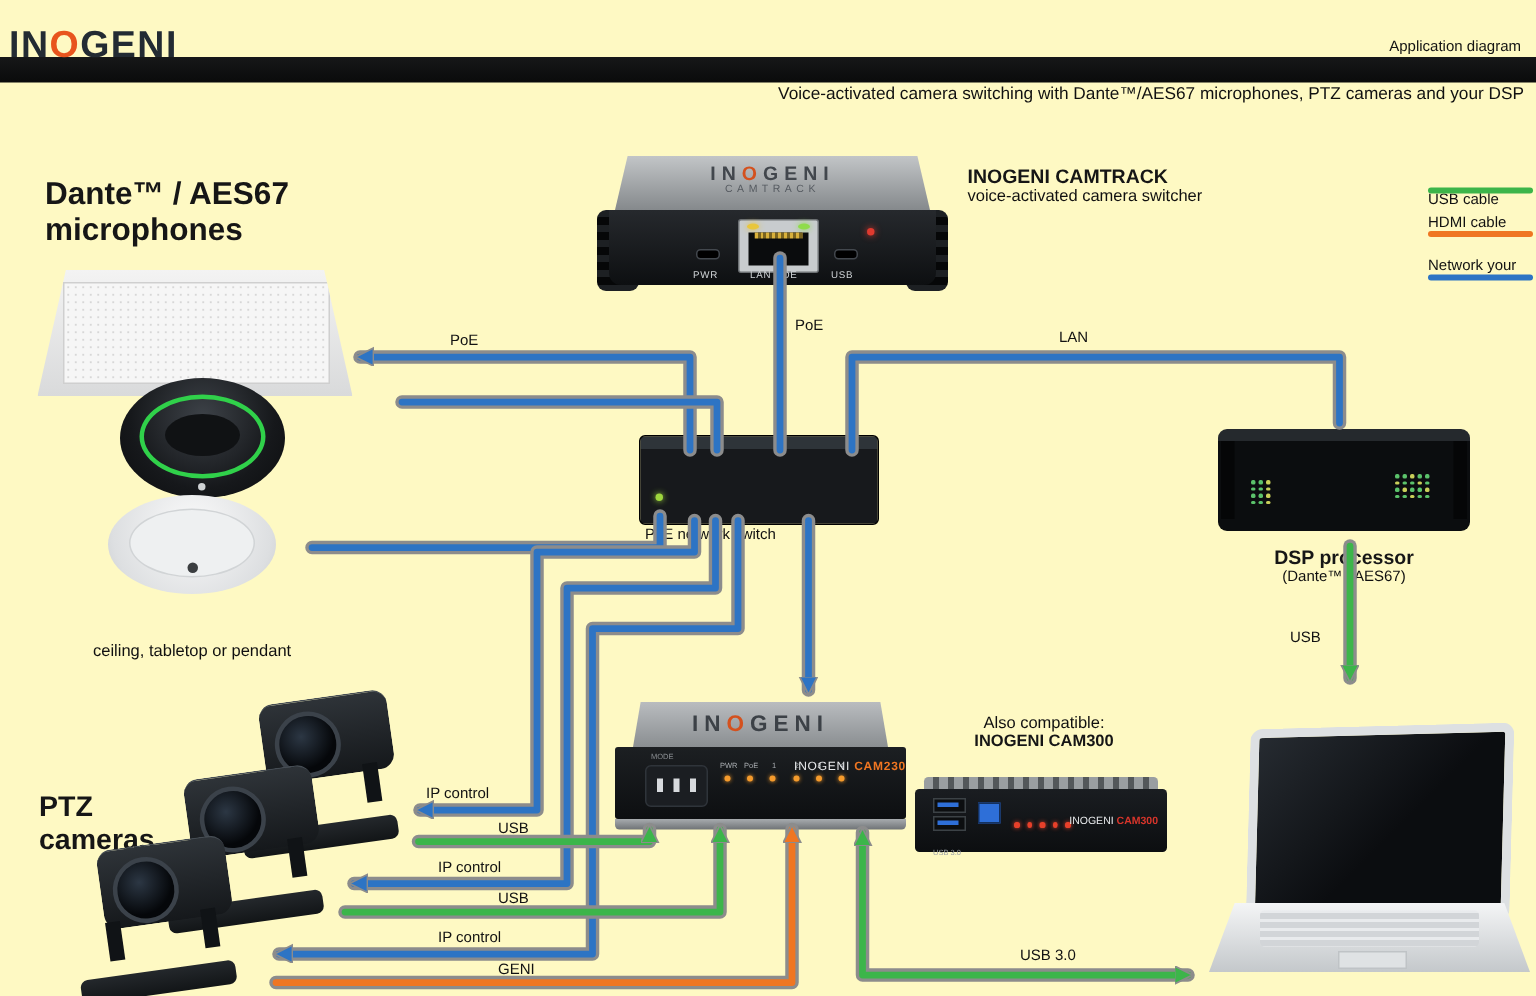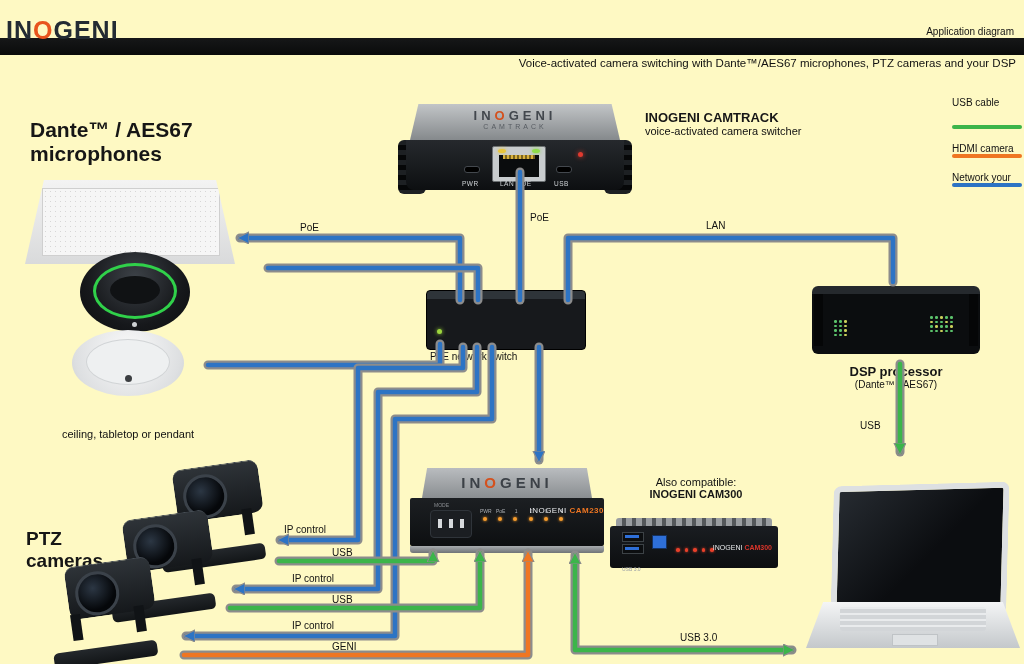--- a/index.html
+++ b/index.html
@@ -134,23 +134,23 @@
 
 <div id="stage">
 
   <div class="abs" id="topstripe"></div>
 
   <div class="abs" id="logo"><span>IN</span><span class="o">O</span><span>GENI</span></div>
 
   <div class="abs" id="kicker">Application diagram</div>
   <div class="abs" id="subtitle">Voice-activated camera switching with Dante™/AES67 microphones, PTZ cameras and your DSP</div>
 
-  <div class="leg-lbl" style="top:97px">USB cable</div>
+  <div class="leg-lbl" style="top:128px">USB cable</div>
   <div class="leg-line" style="top:125px;background:#3cb54a"></div>
-  <div class="leg-lbl" style="top:143px">HDMI camera</div>
+  <div class="leg-lbl" style="top:143px">HDMI cable</div>
   <div class="leg-line" style="top:154px;background:#ef7622"></div>
   <div class="leg-lbl" style="top:172px">Network your</div>
   <div class="leg-line" style="top:183px;background:#2d74c4"></div>
 
   <div class="abs h-dark" style="left:30px;top:118px;font-size:21px;line-height:1.15">
     <div>Dante™ / AES67</div>
     <div>microphones</div>
   </div>
   <div class="abs t-dark" style="left:62px;top:428px;font-size:11px">ceiling, tabletop or pendant</div>
 

